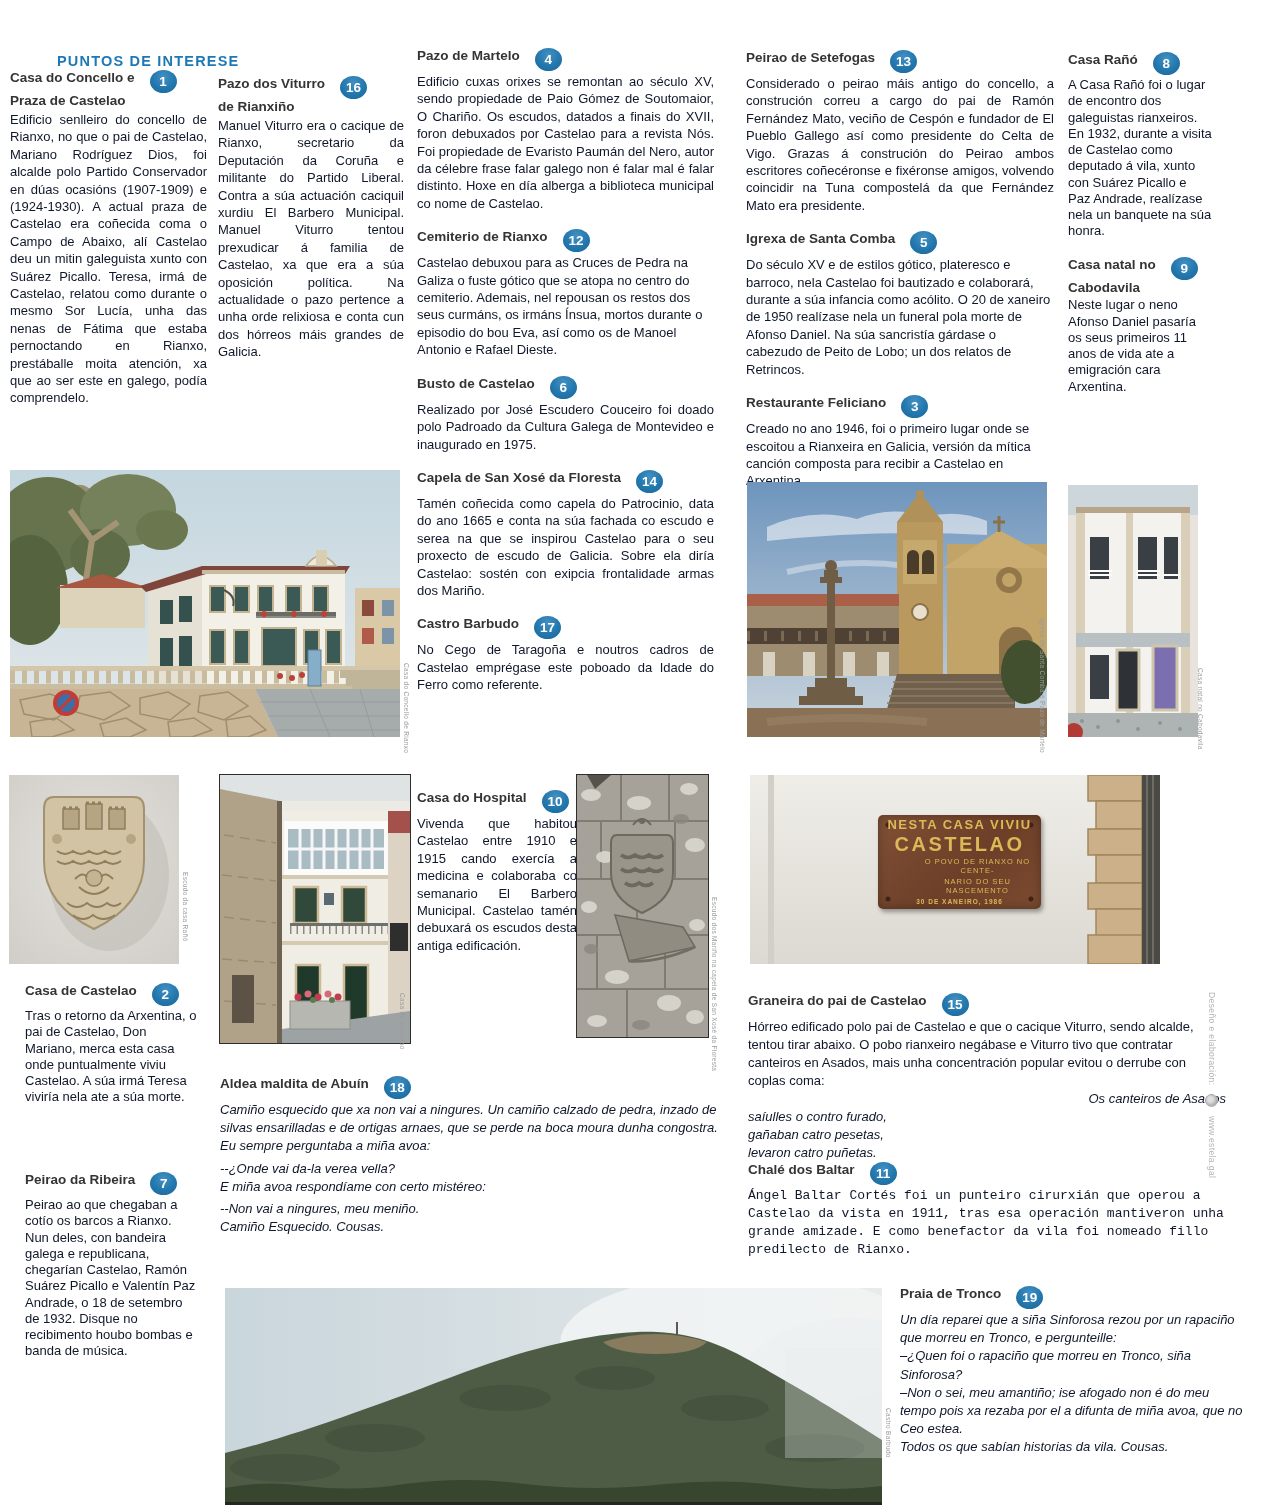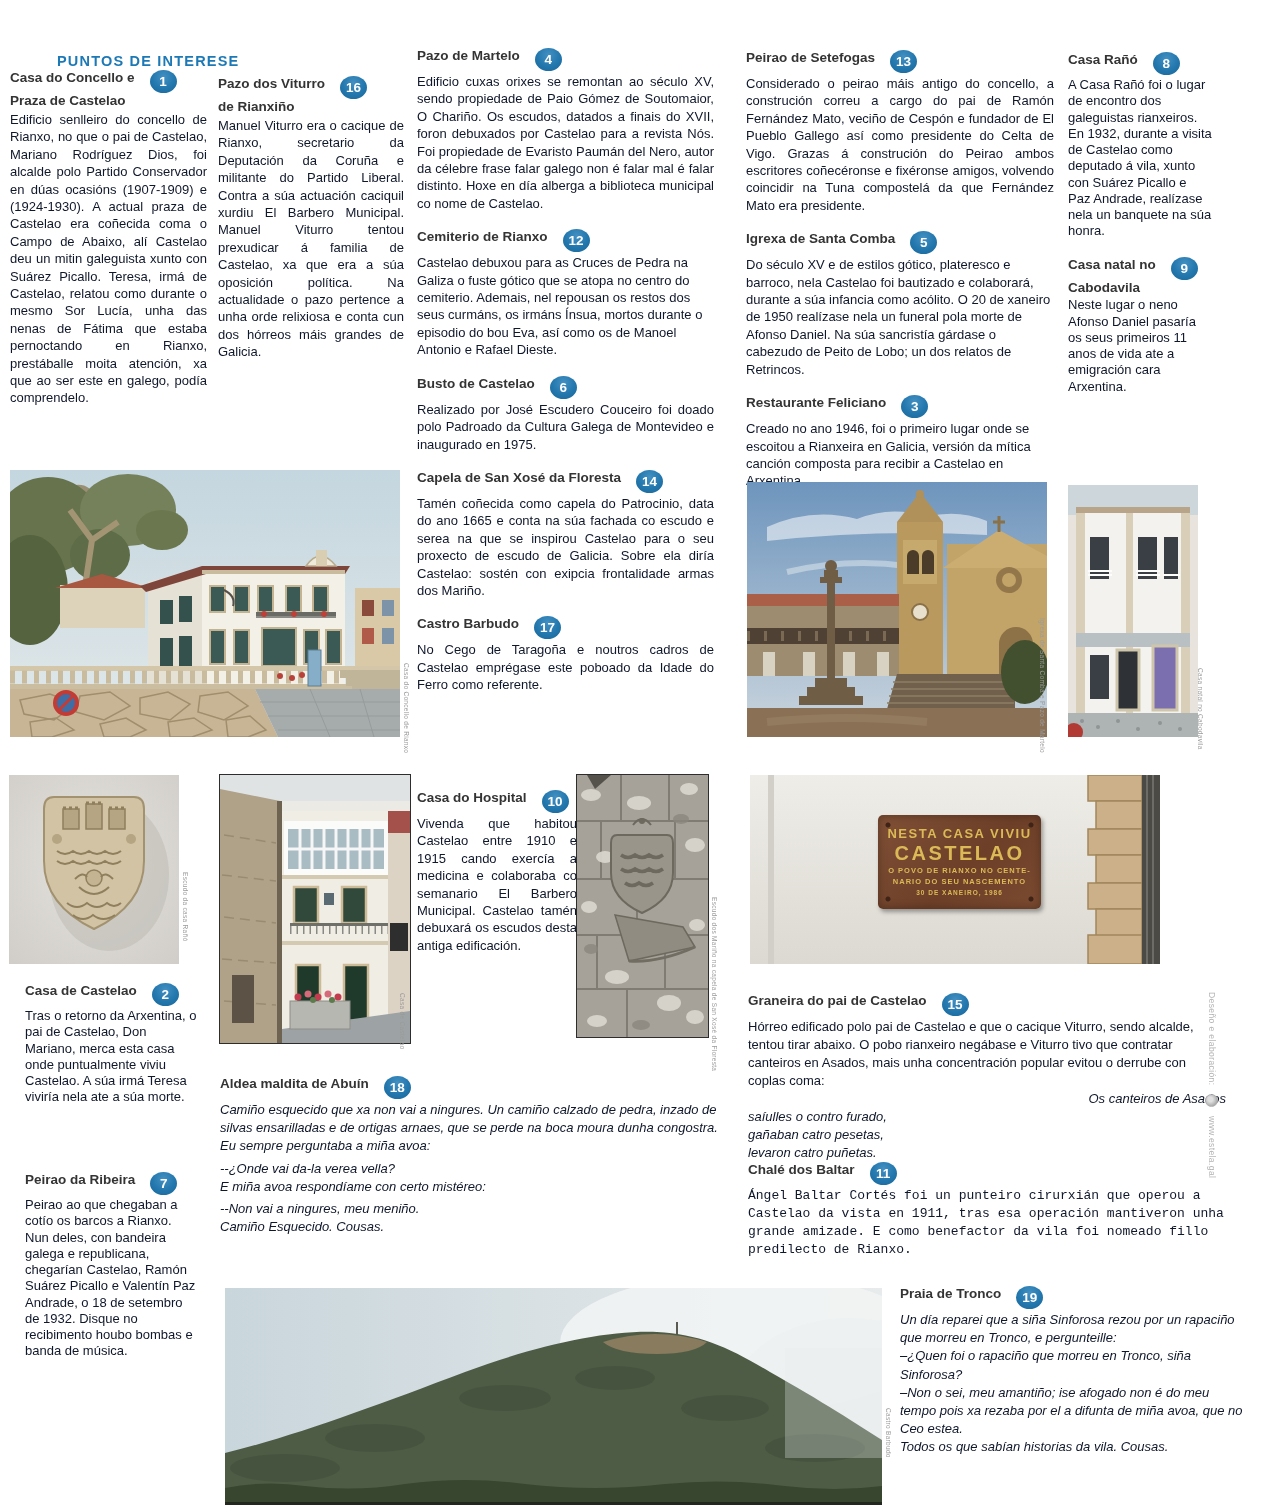--- a/index.html
+++ b/index.html
@@ -28,21 +28,21 @@
         background:
           radial-gradient(circle at 10px 10px, #3f2417 2px, transparent 3px),
           radial-gradient(circle at 153px 10px, #3f2417 2px, transparent 3px),
           radial-gradient(circle at 10px 84px, #3f2417 2px, transparent 3px),
           radial-gradient(circle at 153px 84px, #3f2417 2px, transparent 3px),
           linear-gradient(135deg,#805036 0%,#6d3f28 55%,#7b4a30 100%);
         box-shadow:2px 3px 4px rgba(0,0,0,.35), inset 0 0 10px rgba(0,0,0,.3);
         color:#dcb957;text-align:center;display:flex;flex-direction:column;justify-content:center;gap:2px;}
   .pl1{font-size:13px;font-weight:bold;letter-spacing:1.5px;line-height:1.1;}
   .pl2{font-size:20px;font-weight:bold;letter-spacing:2.5px;line-height:1.05;}
-  .pl3{font-size:7.5px;font-weight:bold;letter-spacing:1px;line-height:1.2;}
+  .pl3{font-size:7.5px;font-weight:normal;letter-spacing:1px;line-height:1.2;padding-left:36px;}
   .pl4{font-size:6.5px;font-weight:bold;letter-spacing:1px;margin-top:1px;line-height:1.2;}
 </style>
 </head>
 <body>
 
 <div class="page">
 
   <div class="abs header" style="left:57px;top:53px;">PUNTOS DE INTERESE</div>
 
   <div class="abs" style="left:10px;top:70px;width:197px;">

